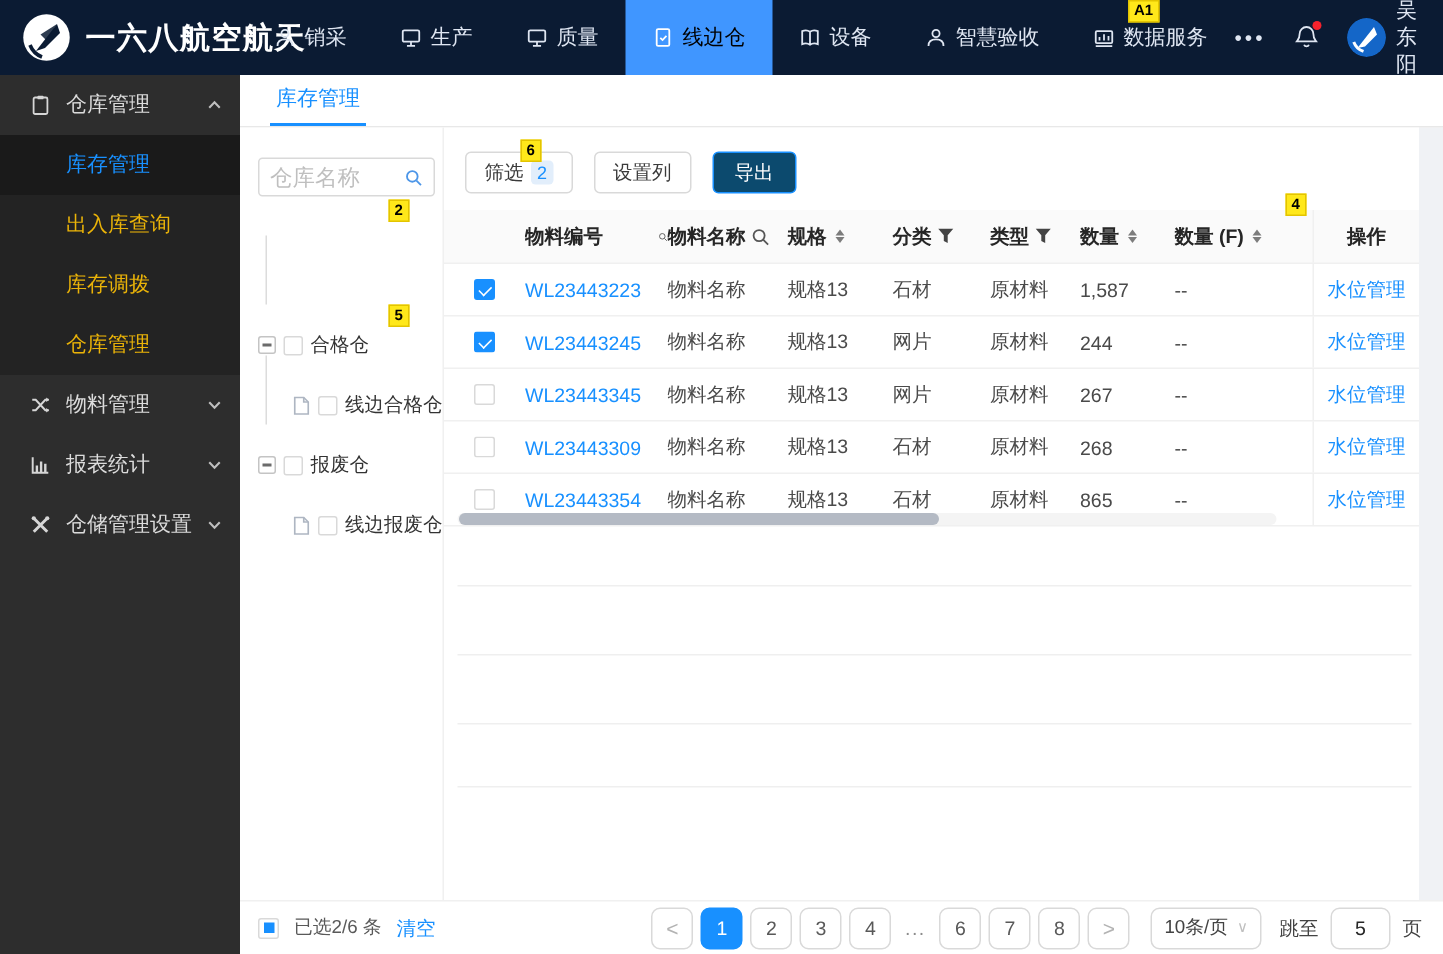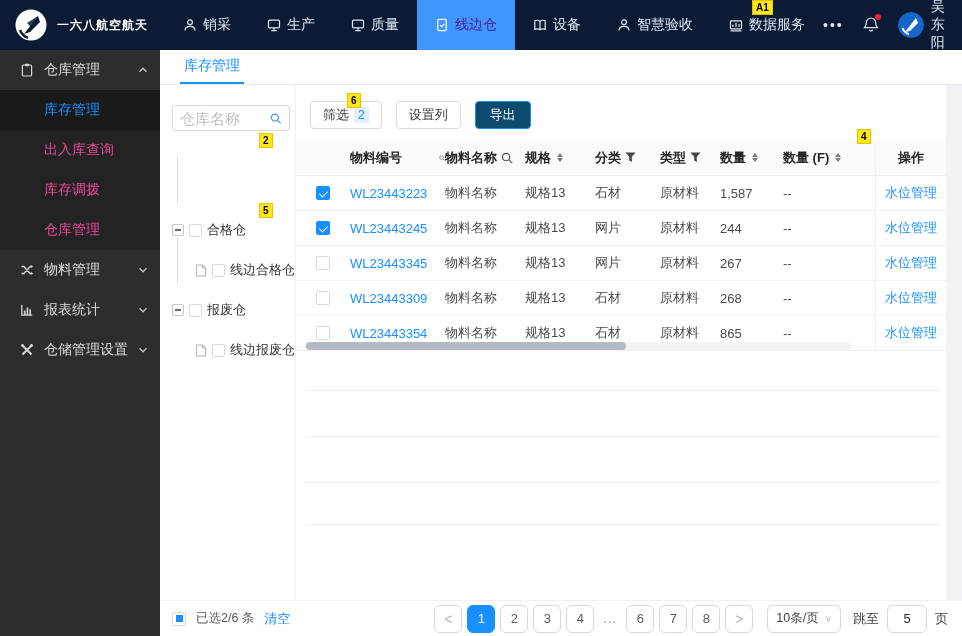--- a/index.html
+++ b/index.html
@@ -9,39 +9,39 @@
     font-size:13px; color:#262626; background:#f0f2f5;
     position:relative; overflow:hidden;
   }
   .app { position:absolute; inset:0; }
 
   
   .navbar { position:absolute; left:0; top:0; right:0; height:50px;
     background:#0b1b33; display:flex; align-items:center; color:#dfe6f2; }
   .brand { display:flex; align-items:center; gap:9px; padding-left:14px; width:165px; flex:none; }
   .brand-logo { width:34px; height:34px; flex:none; }
-  .brand-name { color:#fff; font-size:12px; font-weight:bold; letter-spacing:1px; white-space:nowrap; }
+  .brand-name { color:#fff; font-size:20px; font-weight:bold; letter-spacing:1px; white-space:nowrap; }
   .nav-items { display:flex; height:50px; }
   .nav-item { display:flex; align-items:center; gap:6px; padding:0 18px; height:50px;
     font-size:14px; color:#dfe6f2; cursor:pointer; white-space:nowrap; }
-  .nav-item.active { background:#4096ff; color:#4c1d95; }
+  .nav-item.active { background:#4096ff; color:#000000; }
   .nav-right { margin-left:auto; display:flex; align-items:center; gap:18px; padding-right:20px; }
   .nav-ellipsis { color:#dfe6f2; font-size:14px; letter-spacing:2px; cursor:pointer; }
   .bell-wrap { position:relative; width:18px; height:20px; cursor:pointer; }
   .bell-dot { position:absolute; right:-1px; top:-1px; width:6px; height:6px; border-radius:50%; background:#f5222d; }
   .user-chip { display:flex; align-items:center; gap:7px; cursor:pointer; }
   .avatar { width:26px; height:26px; border-radius:50%; flex:none; }
   .user-name { font-size:14px; color:#dfe6f2; }
 
   
   .sidebar { position:absolute; left:0; top:50px; bottom:0; width:160px; background:#2d2d2d; color:#dcdcdc; }
   .menu-parent { height:40px; display:flex; align-items:center; gap:10px; padding:0 12px 0 20px; font-size:14px; cursor:pointer; }
   .menu-parent .chev { margin-left:auto; }
   .submenu { background:#232323; }
-  .submenu-item { height:40px; display:flex; align-items:center; padding-left:44px; font-size:14px; color:#ec4899; cursor:pointer; }
+  .submenu-item { height:40px; display:flex; align-items:center; padding-left:44px; font-size:14px; color:#eab308; cursor:pointer; }
   .submenu-item.active { color:#1890ff; background:#1a1a1a; }
   .micon { width:14px; height:14px; flex:none; }
   .chev { width:10px; height:10px; }
 
   
   .tabbar { position:absolute; left:160px; top:50px; right:0; height:35px; background:#fff; border-bottom:1px solid #e8e8e8; }
   .tab { position:absolute; left:20px; top:0; height:34px; line-height:30px; color:#1890ff; font-size:14px;
     border-bottom:2px solid #1890ff; padding:0 4px; cursor:pointer; }
 
   

